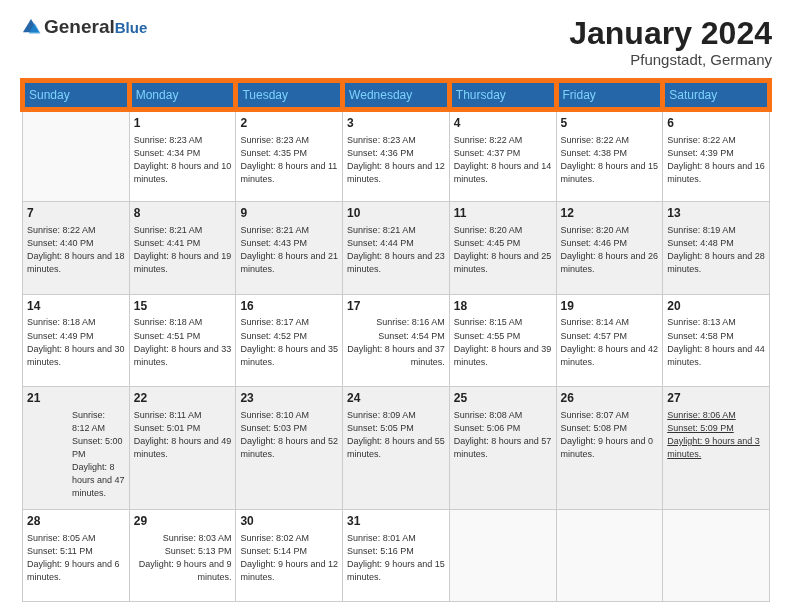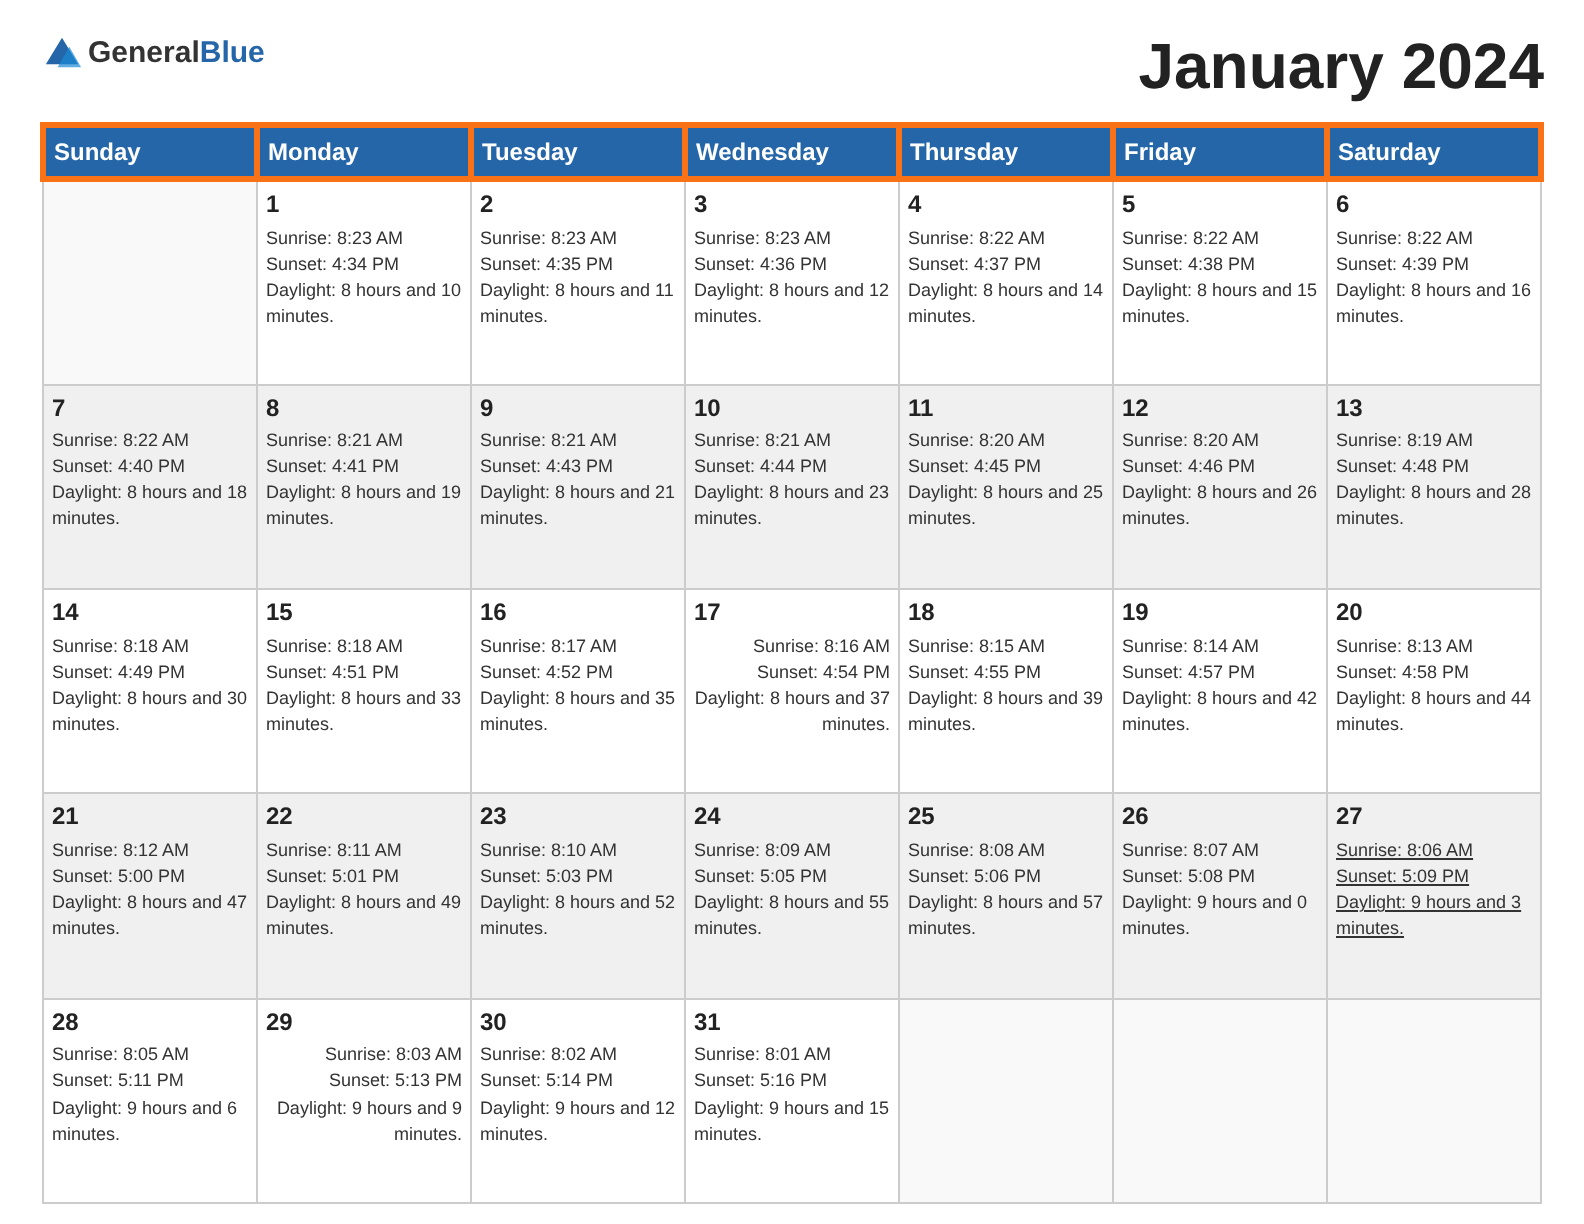--- a/index.html
+++ b/index.html
@@ -48,26 +48,26 @@
     }
     .calendar {
       flex: 1;
       border: 1px solid #ccc;
       border-collapse: collapse;
       width: 100%;
       table-layout: fixed;
     }
     .calendar th {
       background: #2566a8;
-      color: #ffffff;
+      color: #7dd3fc;
       font-size: 12px;
-      font-weight: bold;
+      font-weight: normal;
       padding: 5px 4px;
       text-align: left;
-      border: 3px solid #f97316;
+      border: 5px solid #f97316;
     }
     .calendar td {
       border: 1px solid #ccc;
       vertical-align: top;
       padding: 3px 4px;
       font-size: 9.5px;
       color: #333;
       line-height: 1.4;
       background: #fff;
       width: calc(100% / 7);
@@ -96,25 +96,26 @@
 <body>
 
 <div class="page">
   <div class="header">
     <div class="logo">
       <svg class="logo-icon" viewBox="0 0 30 30">
         <polygon points="15,4 26,22 4,22" fill="#2566a8"></polygon>
         <polygon points="20,10 28,24 12,24" fill="#1a8ad4" opacity="0.7"></polygon>
       </svg>
       <div>
-        <span style="font-size:15px;font-weight:bold;color:#333;">General</span><span style="font-size:15px;font-weight:bold;color:#2566a8;">Blue</span>
+        <span style="font-size:19px;font-weight:bold;color:#333;">General</span><span style="font-size:15px;font-weight:bold;color:#2566a8;">Blue</span>
       </div>
     </div>
     <div class="title-block">
       <div class="month-title">January 2024</div>
+      <div class="location">Pfungstadt, Germany</div>
     </div>
   </div>
 
   <table class="calendar">
     <thead>
       <tr id="weekday-header">
       <th>Sunday</th>
           <th>Monday</th>
           <th>Tuesday</th>
           <th>Wednesday</th>
@@ -247,21 +248,21 @@
           <td>
             <span class="day-number">20</span>
             <div class="day-info" style="white-space: pre-line;">Sunrise: 8:13 AM
 Sunset: 4:58 PM
 Daylight: 8 hours and 44 minutes.</div>
           </td>
         </tr>
         <tr class="row-shaded">
           <td>
             <span class="day-number">21</span>
-            <div class="day-info" style="white-space: pre-line;">Sunrise: 8:12 AM
+            <div class="day-info" style="white-space: pre-line; margin-left: 45px;">Sunrise: 8:12 AM
 Sunset: 5:00 PM
 Daylight: 8 hours and 47 minutes.</div>
           </td>
           <td>
             <span class="day-number">22</span>
             <div class="day-info" style="white-space: pre-line;">Sunrise: 8:11 AM
 Sunset: 5:01 PM
 Daylight: 8 hours and 49 minutes.</div>
           </td>
           <td>

